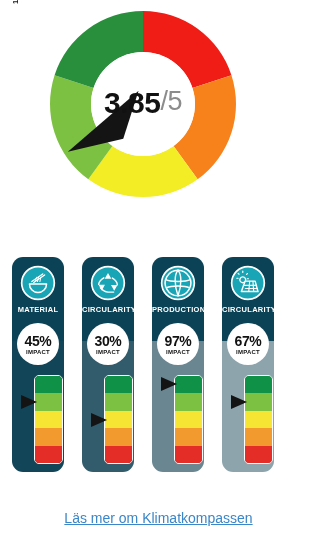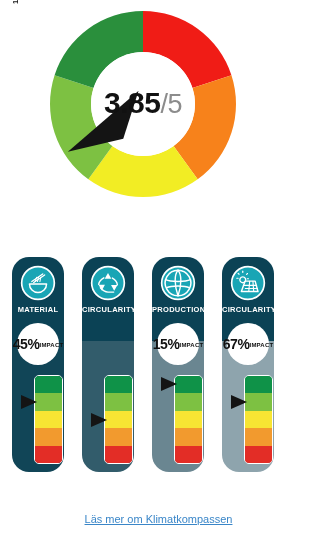--- a/index.html
+++ b/index.html
@@ -52,21 +52,21 @@
     top: 0;
     width: 192px;
     height: 192px;
     display: flex;
     align-items: center;
     justify-content: center;
     pointer-events: none;
   }
   #score-line {
     display: flex;
-    align-items: flex-end;
+    align-items: flex-start;
     font-family: "Liberation Sans", sans-serif;
     line-height: 1;
     transform: translateY(-1px);
   }
   #score-value {
     font-size: 30px;
     font-weight: bold;
     color: #111111;
     letter-spacing: -0.5px;
   }
@@ -83,21 +83,21 @@
     left: 12px;
     top: 257px;
     width: 262px;
     height: 215px;
     display: flex;
     justify-content: space-between;
   }
   .card {
     width: 52px;
     height: 215px;
-    border-radius: 17px;
+    border-radius: 11px;
     position: relative;
     overflow: hidden;
   }
   .card-top {
     position: absolute;
     left: 0;
     top: 0;
     width: 100%;
     height: 84px;
   }
@@ -140,20 +140,21 @@
   .impact-badge {
     position: absolute;
     left: 50%;
     top: 66px;
     transform: translateX(-50%);
     width: 42px;
     height: 42px;
     border-radius: 50%;
     background: #ffffff;
     display: flex;
+    flex-direction: column;
     align-items: center;
     justify-content: center;
   }
   .impact-pct {
     font-family: "Liberation Sans", sans-serif;
     font-size: 14px;
     font-weight: bold;
     color: #111111;
     line-height: 1;
     letter-spacing: -0.4px;
@@ -196,21 +197,21 @@
   
   #footer-link-wrap {
     position: absolute;
     left: 0;
     top: 509px;
     width: 285px;
     text-align: center;
   }
   #footer-link {
     font-family: "Liberation Sans", sans-serif;
-    font-size: 11px;
+    font-size: 14px;
     color: #3a86c8;
     text-decoration: underline;
     cursor: pointer;
     margin-left: 32px;
   }
 </style>
 </head>
 <body>
 
 <div id="ref-id">
@@ -279,20 +280,24 @@
             <g fill="none" stroke="#ffffff" stroke-width="1.5" stroke-linecap="round" stroke-linejoin="round">
               <path d="M20 9.5 L23.5 15.5 L16.5 15.5 Z" fill="#ffffff" stroke="none"></path>
               <path d="M13.5 28 L10 21.8 L16.8 21.8 Z" fill="#ffffff" stroke="none"></path>
               <path d="M26.5 28.2 L30 22 L23.2 22 Z" fill="#ffffff" stroke="none"></path>
               <path d="M15.6 14.5 C12 16.5 10.5 19 10.2 21.4" stroke-width="1.5"></path>
               <path d="M24.6 14.8 C28.2 16.8 29.6 19.4 29.8 21.8" stroke-width="1.5"></path>
               <path d="M12 25 C15 28.5 18 29.5 20 29.6 L26 29.6" stroke-width="1.5"></path>
             </g>
           </svg></div>
         <div class="card-label">CIRCULARITY</div>
+        <div class="impact-badge">
+          <div class="impact-pct">30%</div>
+          <div class="impact-word">IMPACT</div>
+        </div>
         <div class="bar-gauge">
           <div class="band" style="background: rgb(15, 146, 72);"></div>
           <div class="band" style="background: rgb(125, 193, 66);"></div>
           <div class="band" style="background: rgb(247, 229, 51);"></div>
           <div class="band" style="background: rgb(242, 154, 46);"></div>
           <div class="band" style="background: rgb(227, 45, 38);"></div>
         </div>
         <div class="gauge-pointer" style="top: 155.5px; left: 9px;"></div>
       </div>
     </div>
@@ -305,21 +310,21 @@
             <g fill="none" stroke="#ffffff" stroke-width="1.5" stroke-linecap="round" stroke-linejoin="round">
               <path d="M20 6.5 a13.5 13.5 0 1 1 -0.01 0 Z" stroke-width="1.6"></path>
               <path d="M20 6.5 C16 11 16 22 20 33.5" stroke-width="1.5"></path>
               <path d="M20 6.5 C24 11 24 22 20 33.5" stroke-width="1.5"></path>
               <path d="M7 16.5 C12 19 28 19 33 16.5" stroke-width="1.5"></path>
               <path d="M8 25 C13 22.5 27 22.5 32 25" stroke-width="1.5"></path>
             </g>
           </svg></div>
         <div class="card-label">PRODUCTION</div>
         <div class="impact-badge">
-          <div class="impact-pct">15%</div>
+          <div class="impact-pct">97%</div>
           <div class="impact-word">IMPACT</div>
         </div>
         <div class="bar-gauge">
           <div class="band" style="background: rgb(15, 146, 72);"></div>
           <div class="band" style="background: rgb(125, 193, 66);"></div>
           <div class="band" style="background: rgb(247, 229, 51);"></div>
           <div class="band" style="background: rgb(242, 154, 46);"></div>
           <div class="band" style="background: rgb(227, 45, 38);"></div>
         </div>
         <div class="gauge-pointer" style="top: 119.9px; left: 9px;"></div>

